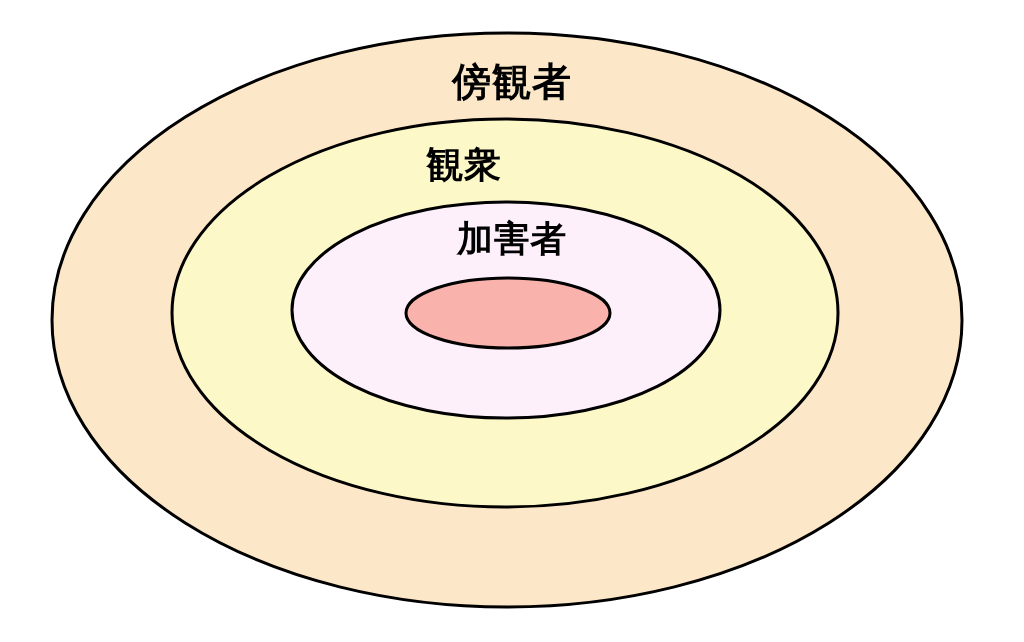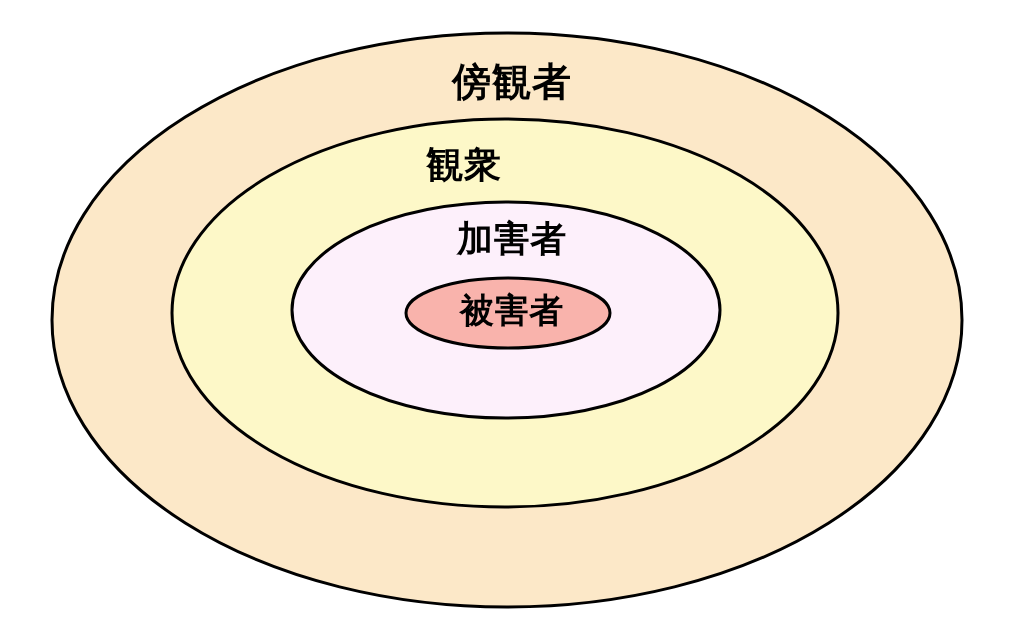--- a/index.html
+++ b/index.html
@@ -82,15 +82,14 @@
 
     <ellipse class="ellipse-shape" cx="508" cy="313" rx="102" ry="35" fill="#f9b3ac" stroke="#000000" stroke-width="3"></ellipse>
   </svg>
 
   <div class="ring-label" id="label-bystander">傍観者</div>
 
   <div class="ring-label" id="label-audience">観衆</div>
 
   <div class="ring-label" id="label-perpetrator">加害者</div>
 
-  <div class="ring-label" id="label-victim">被害者</div>
 
 </div>
 
 </body></html>

